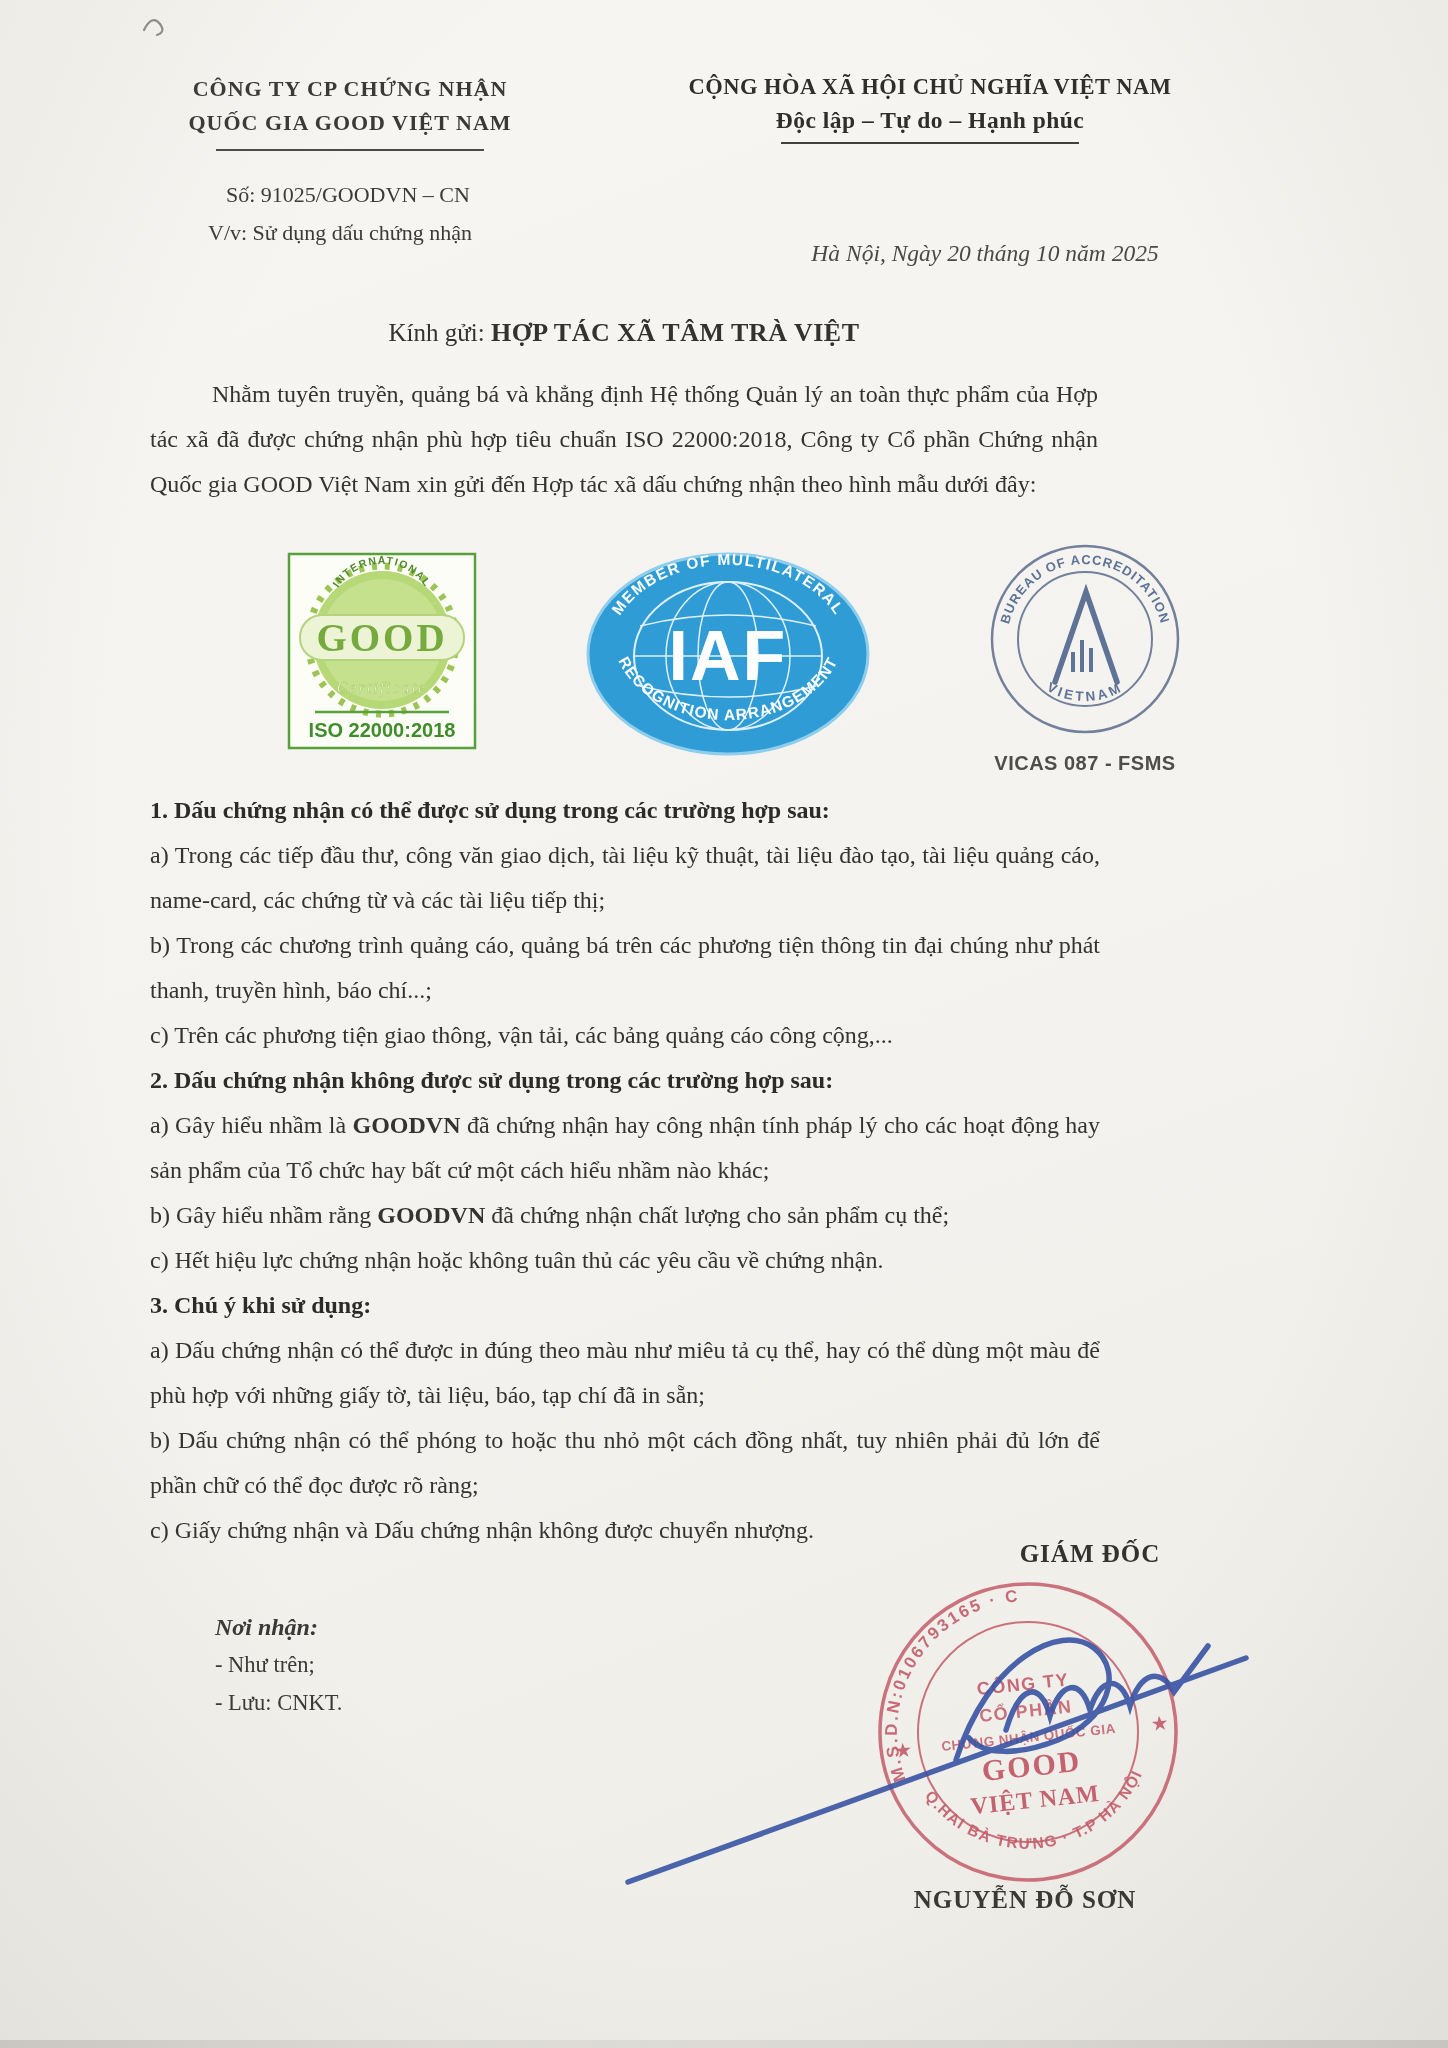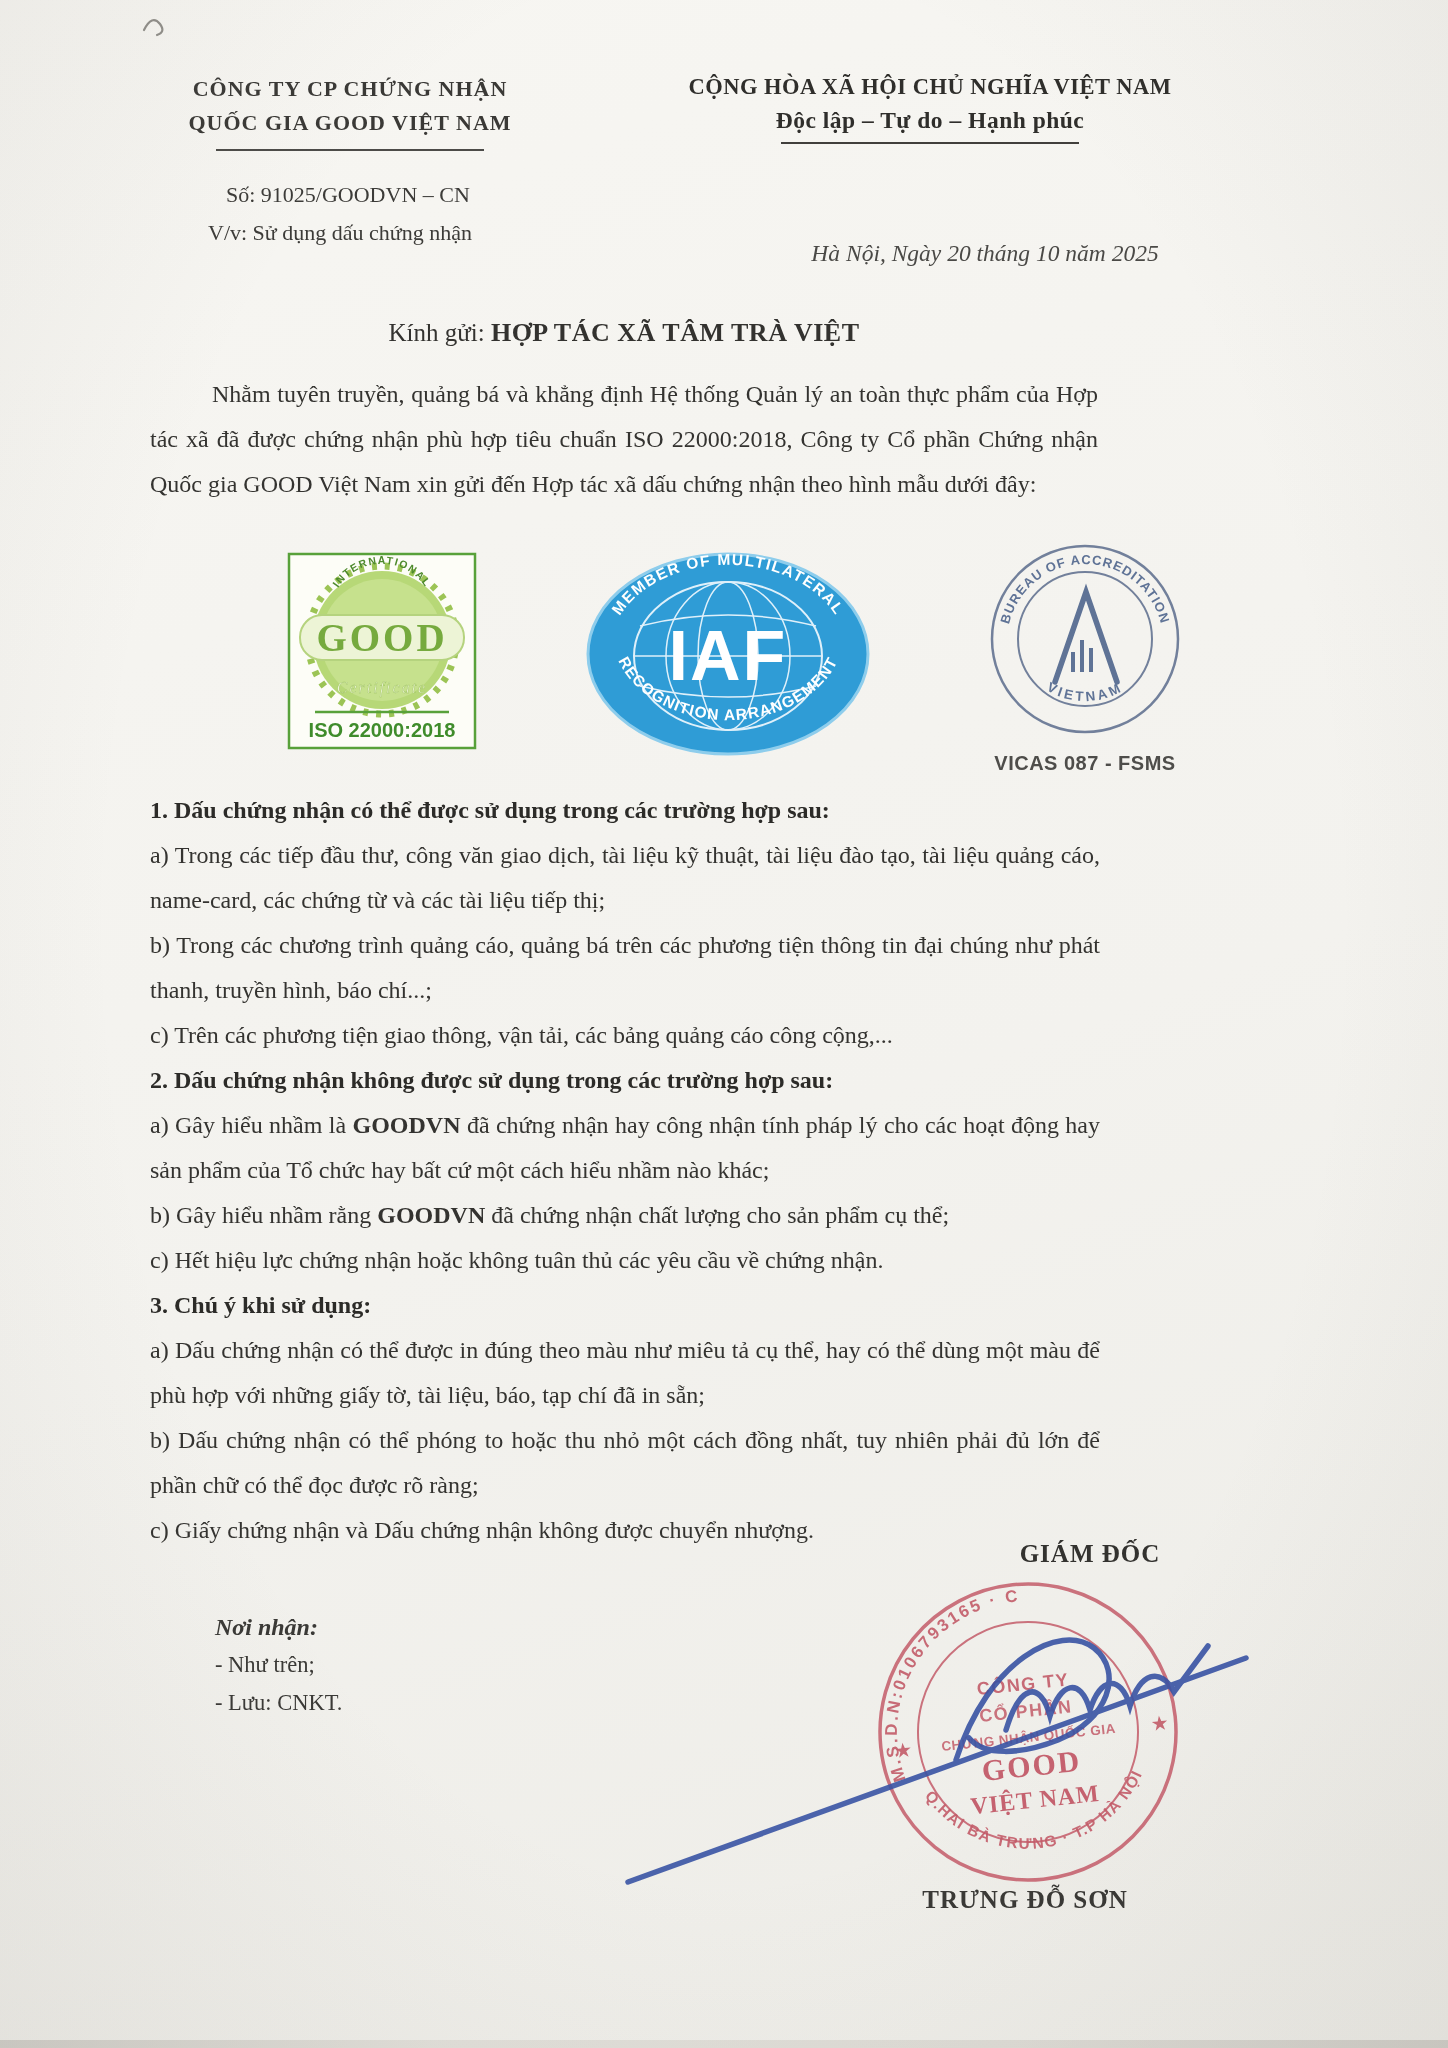--- a/index.html
+++ b/index.html
@@ -184,16 +184,16 @@
   </svg>
 
   <svg class="abs sig-wrap" width="700" height="310" viewBox="0 0 700 310">
     <g fill="none" stroke="#3953a4" stroke-width="5.5" stroke-linecap="round" opacity=".9">
       <path d="M 40,294 L 658,70"></path>
       <path d="M 368,172 C 400,72 472,34 506,60 C 536,84 520,132 470,152 C 432,167 396,168 381,150"></path>
       <path d="M 418,142 C 432,96 452,92 462,128 C 472,95 492,88 502,122 C 512,90 532,85 542,118 C 552,85 572,78 586,104 L 620,58"></path>
     </g>
   </svg>
 
-  <div class="abs signer">TRƯNG ĐỖ SƠN</div>
+  <div class="abs signer">NGUYỄN ĐỖ SƠN</div>
 
   <div class="abs bottom-edge"></div>
 </div>
 
 </body></html>

